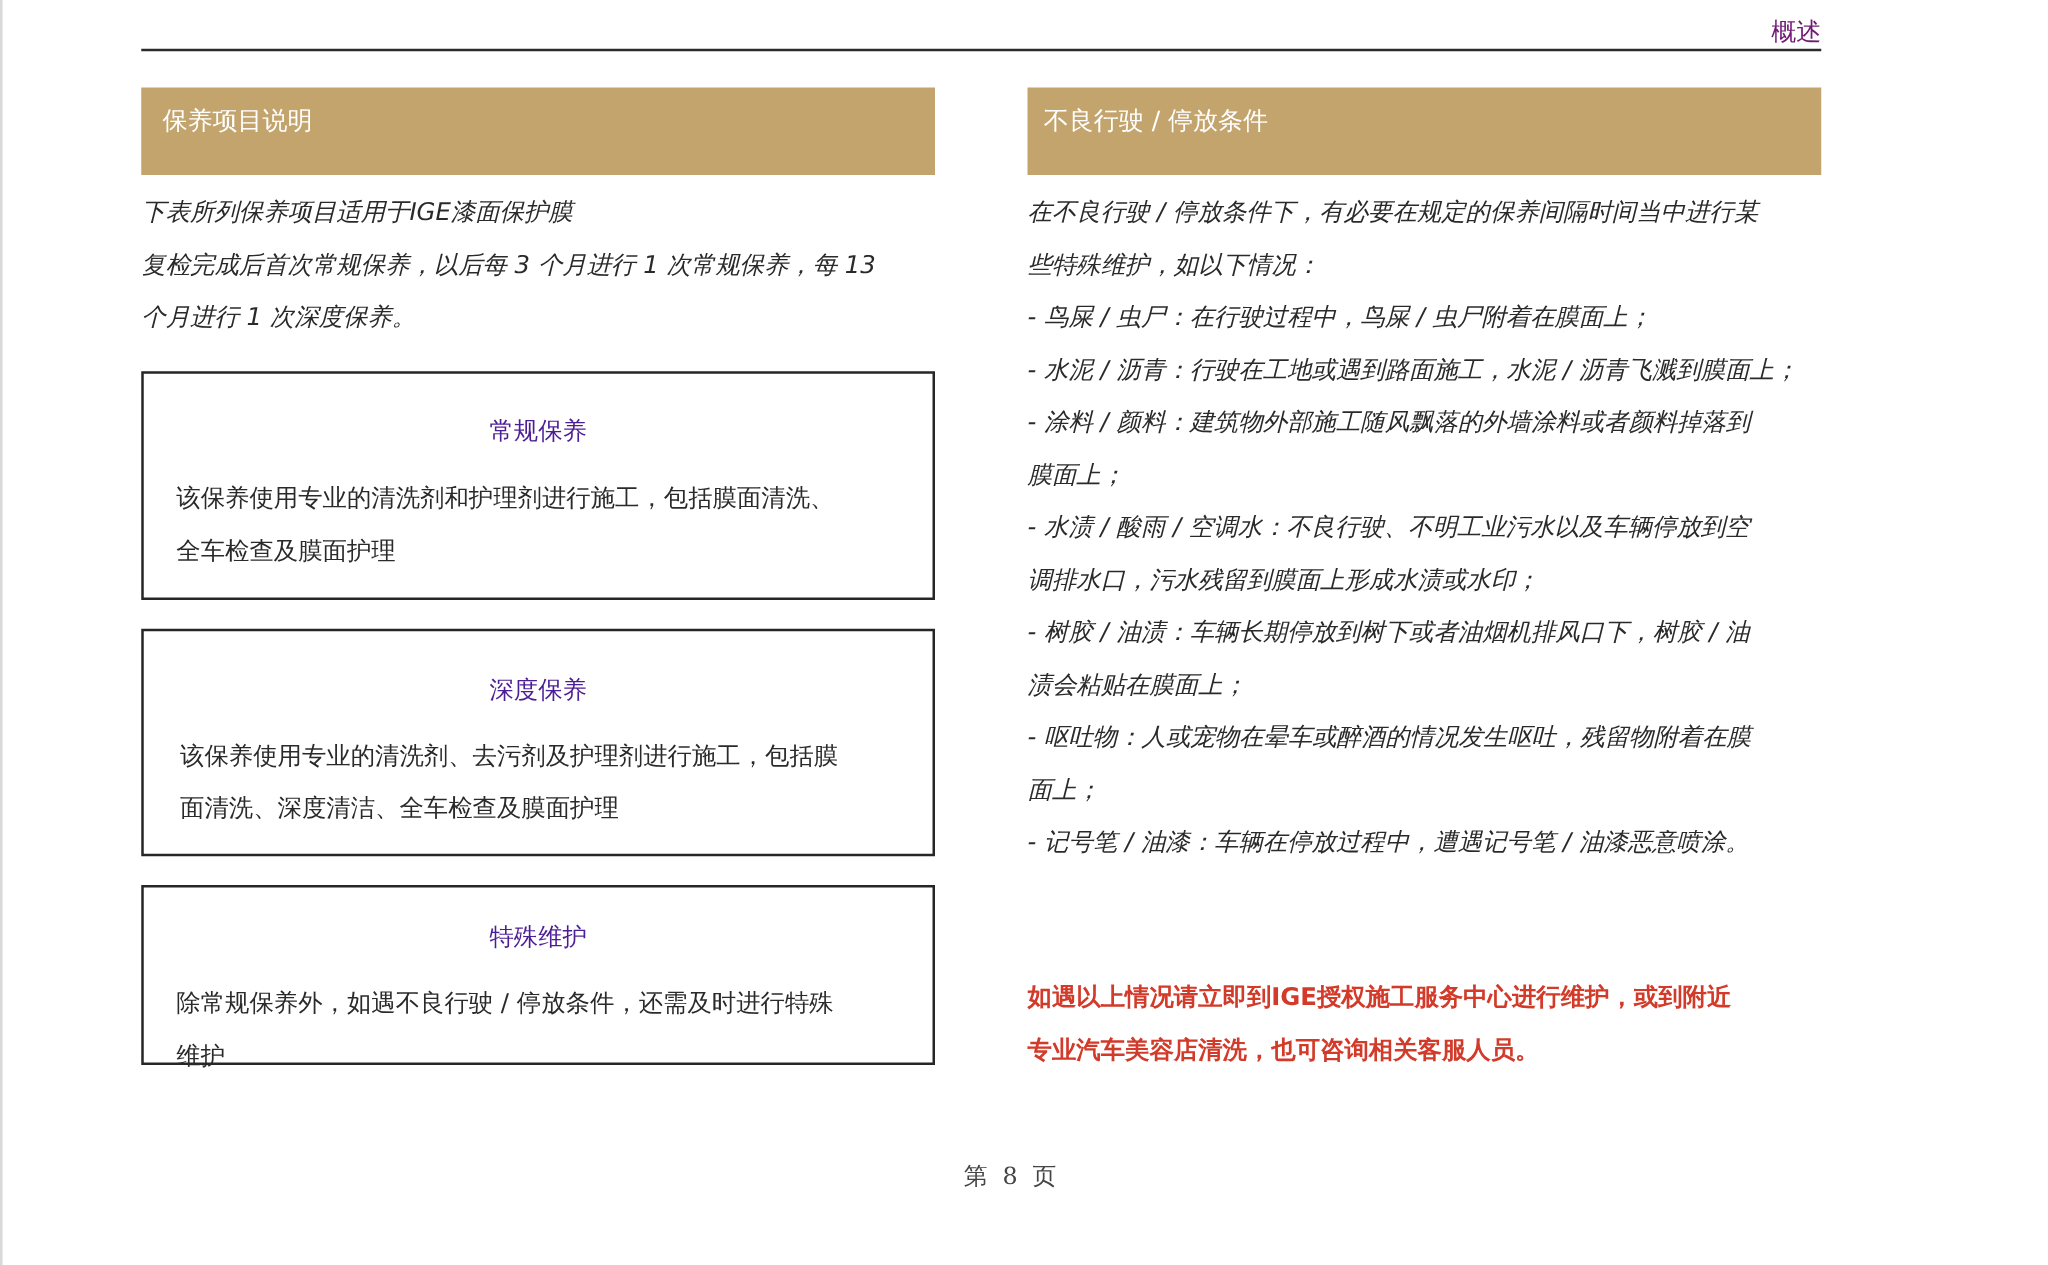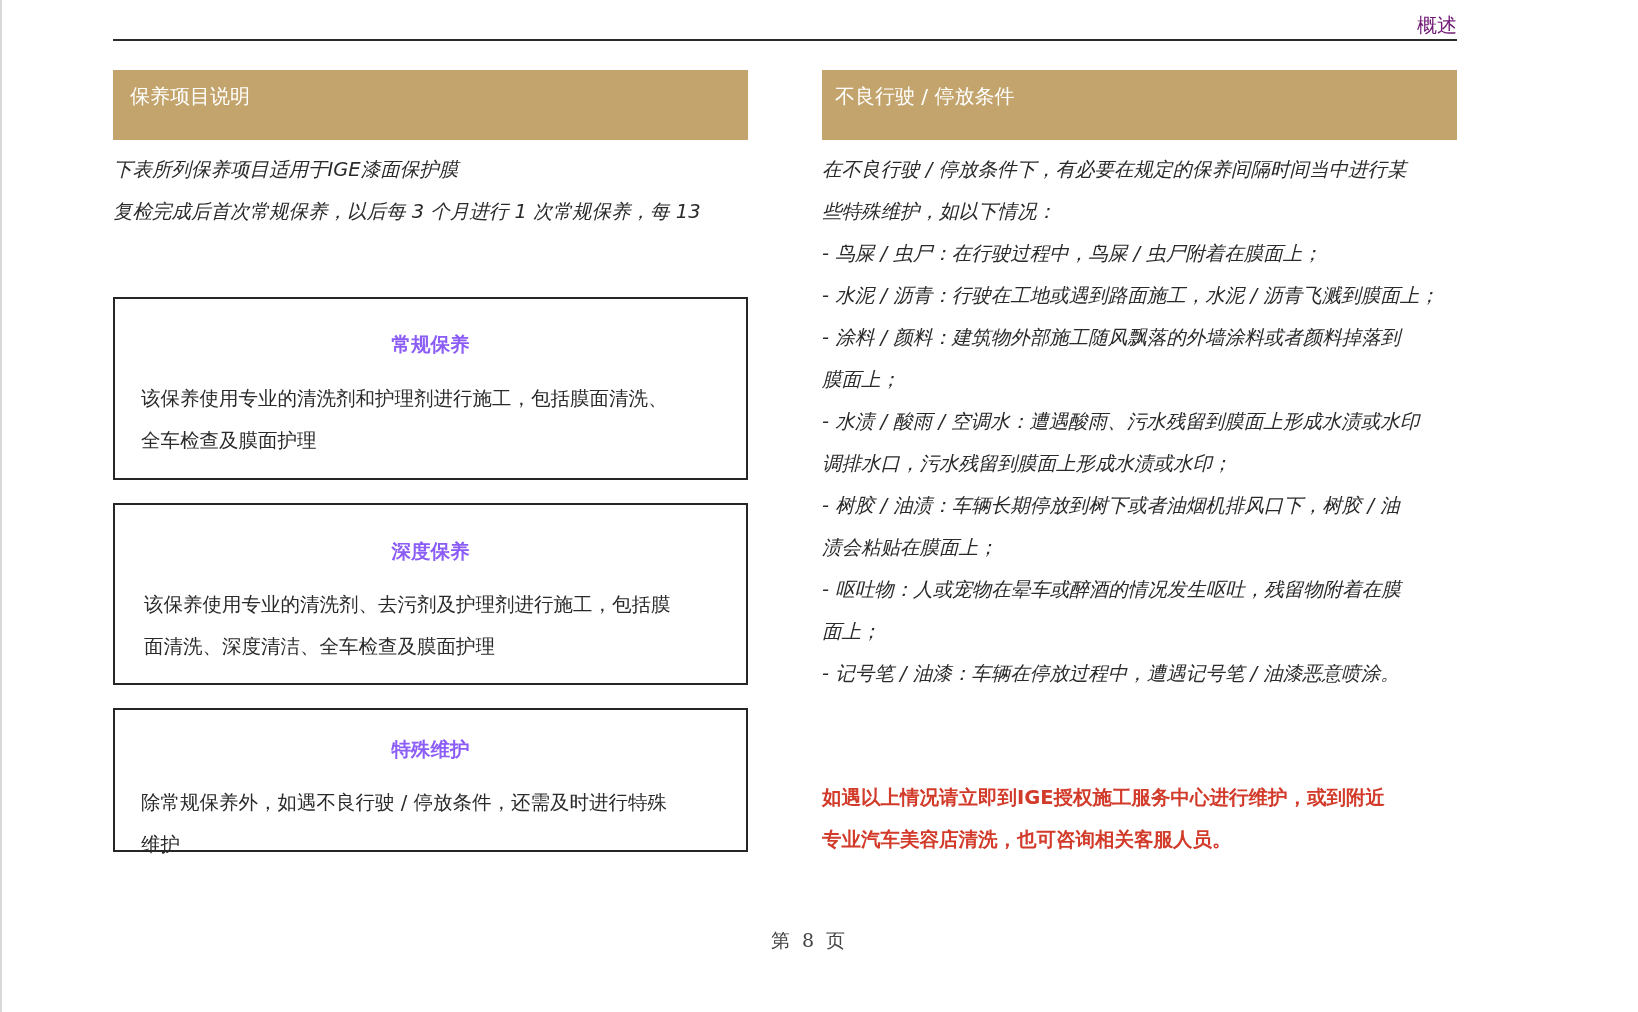--- a/index.html
+++ b/index.html
@@ -16,21 +16,21 @@
     position: absolute; top: 70px; height: 70px; background: #c3a46c; color: #ffffff;
     font-size: 20px; line-height: 53px; padding-left: 17px; box-sizing: border-box;
   }
   .banner.left { left: 113px; width: 635px; }
   .banner.right { left: 822px; width: 635px; padding-left: 13px; }
   .para { position: absolute; font-size: 19.5px; line-height: 42px; color: #2a2a2a; font-style: italic; }
   .intro { left: 113px; top: 149px; width: 640px; }
   .box {
     position: absolute; left: 113px; width: 635px; border: 2.5px solid #262626; box-sizing: border-box;
   }
-  .box .box-title { position: absolute; left: 0; right: 0; text-align: center; font-size: 19.5px; color: #8b5cf6; font-weight: bold; }
+  .box .box-title { position: absolute; left: 0; right: 0; text-align: center; font-size: 19.5px; color: #4c1d95; }
   .box .box-body { position: absolute; left: 26px; right: 20px; font-size: 19.5px; line-height: 42px; color: #2a2a2a; }
   .box1 { top: 297px; height: 183px; }
   .box1 .box-title { top: 32px; }
   .box1 .box-body { top: 79px; }
   .box2 { top: 503px; height: 182px; }
   .box2 .box-title { top: 33px; }
   .box2 .box-body { top: 79px; left: 29px; }
   .box3 { top: 708px; height: 144px; }
   .box3 .box-title { top: 26px; }
   .box3 .box-body { top: 72px; }
@@ -52,20 +52,21 @@
 
 <div class="header-title">概述</div>
 <div class="header-rule"></div>
 
 <div class="banner left">保养项目说明</div>
 <div class="banner right">不良行驶 / 停放条件</div>
 
 <div class="para intro">
   <div>下表所列保养项目适用于IGE漆面保护膜</div>
   <div>复检完成后首次常规保养，以后每 3 个月进行 1 次常规保养，每 13</div>
+  <div>个月进行 1 次深度保养。</div>
 </div>
 
 <div class="box box1">
   <div class="box-title">常规保养</div>
   <div class="box-body">
     <div>该保养使用专业的清洗剂和护理剂进行施工，包括膜面清洗、</div>
     <div>全车检查及膜面护理</div>
   </div>
 </div>
 
@@ -85,21 +86,21 @@
   </div>
 </div>
 
 <div class="para conditions">
   <div>在不良行驶 / 停放条件下，有必要在规定的保养间隔时间当中进行某</div>
   <div>些特殊维护，如以下情况：</div>
   <div>- 鸟屎 / 虫尸：在行驶过程中，鸟屎 / 虫尸附着在膜面上；</div>
   <div>- 水泥 / 沥青：行驶在工地或遇到路面施工，水泥 / 沥青飞溅到膜面上；</div>
   <div>- 涂料 / 颜料：建筑物外部施工随风飘落的外墙涂料或者颜料掉落到</div>
   <div>膜面上；</div>
-  <div>- 水渍 / 酸雨 / 空调水：遭遇酸雨、污水残留到膜面上形成水渍或水印</div>
+  <div>- 水渍 / 酸雨 / 空调水：不良行驶、不明工业污水以及车辆停放到空</div>
   <div>调排水口，污水残留到膜面上形成水渍或水印；</div>
   <div>- 树胶 / 油渍：车辆长期停放到树下或者油烟机排风口下，树胶 / 油</div>
   <div>渍会粘贴在膜面上；</div>
   <div>- 呕吐物：人或宠物在晕车或醉酒的情况发生呕吐，残留物附着在膜</div>
   <div>面上；</div>
   <div>- 记号笔 / 油漆：车辆在停放过程中，遭遇记号笔 / 油漆恶意喷涂。</div>
 </div>
 
 <div class="warning">
   <div>如遇以上情况请立即到IGE授权施工服务中心进行维护，或到附近</div>

